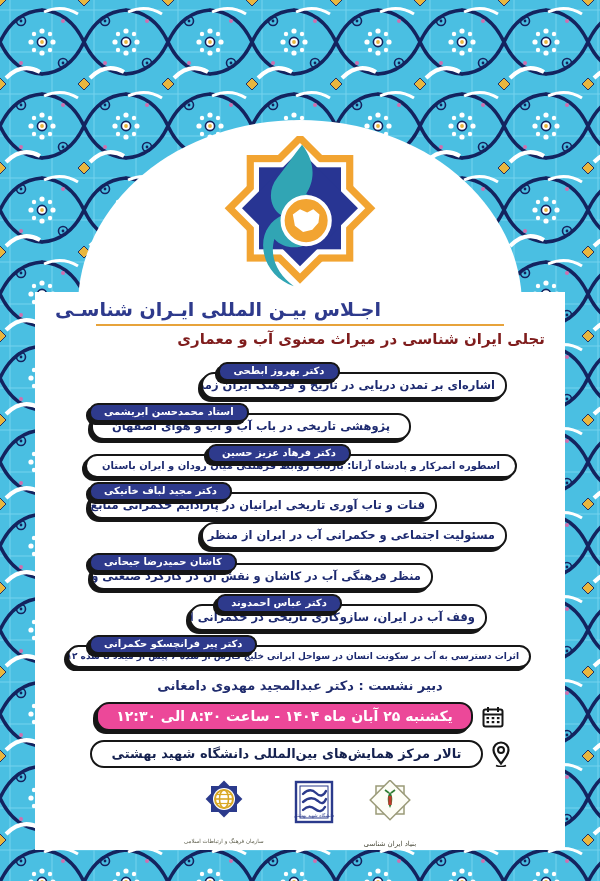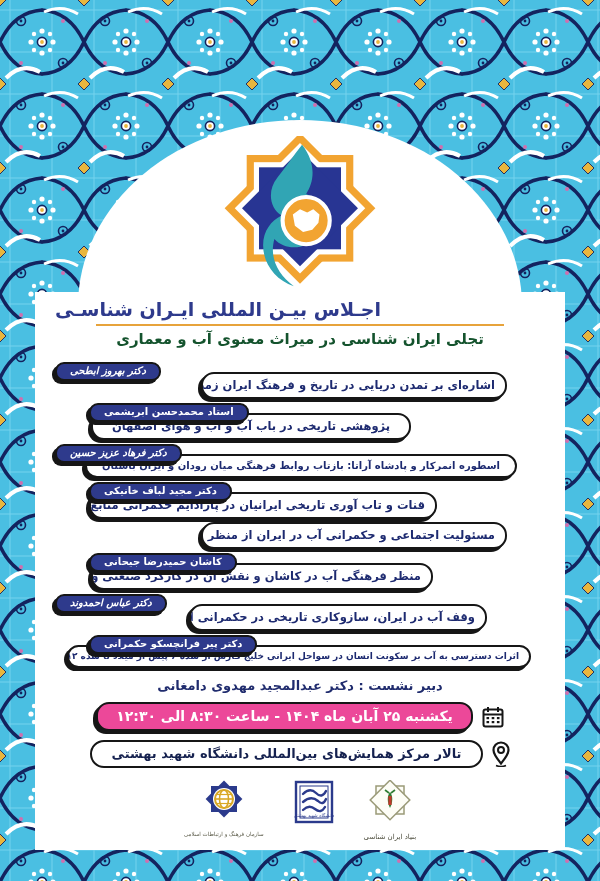--- a/index.html
+++ b/index.html
@@ -18,37 +18,37 @@
 
   
   .emblem{position:absolute;left:218px;top:136px;width:164px;height:160px;z-index:3;}
 
   
   .content{position:absolute;left:55px;top:298px;width:490px;z-index:2;}
 
   .title{color:#2e3a8c;font-size:19px;font-weight:bold;text-align:left;
          line-height:1.25;white-space:nowrap;}
   .title-rule{width:408px;height:2.5px;background:#e7a33b;margin:2px auto 4px auto;}
-  .subtitle{color:#14532d;font-size:15px;font-weight:bold;text-align:center;white-space:nowrap;}
+  .subtitle{color:#7f1d1d;font-size:15px;font-weight:bold;text-align:right;white-space:nowrap;}
 
   .speakers{margin-top:13px;}
   .speaker{margin-bottom:3px;}
   .name-wrap{position:relative;z-index:2;line-height:1;}
   .name-pill{display:inline-block;background:#2e3a8c;color:#ffffff;
              font-size:10px;font-weight:bold;padding:2px 13px 3px 13px;
              border:2px solid #161616;border-radius:9px;
              box-shadow:-3px 3px 0 #161616;white-space:nowrap;}
   .name-wrap{margin-bottom:-9px;}
   .talk-pill{position:relative;z-index:1;background:#ffffff;color:#1d2a70;
              border:2.5px solid #161616;border-radius:13px;
              box-shadow:-3px 3px 0 #161616;
              font-size:11.5px;font-weight:bold;text-align:center;
              padding:4px 10px 5px 10px;white-space:nowrap;overflow:hidden;}
 
-  .speaker.right .name-wrap{text-align:left;padding-right:42px;font-style:italic;}
+  .speaker.right .name-wrap{text-align:center;padding-right:42px;}
   .speaker.left  .name-wrap{text-align:left;padding-left:34px;}
 
   .r1 .talk-pill{width:282px;margin-right:38px;margin-left:auto;}
   .r2 .talk-pill{width:296px;margin-left:36px;margin-right:auto;}
   .r3 .talk-pill{width:408px;margin-right:28px;margin-left:auto;font-size:10px;}
   .r4 .talk-pill{width:324px;margin-left:34px;margin-right:auto;}
   .r5 .talk-pill{width:282px;margin-right:38px;margin-left:auto;}
   .r6 .talk-pill{width:318px;margin-left:36px;margin-right:auto;}
   .r7 .talk-pill{width:274px;margin-right:58px;margin-left:auto;}
   .r8 .talk-pill{width:440px;margin:0 14px 0 auto;font-size:9px;}
@@ -58,21 +58,21 @@
   .meta-row{display:flex;align-items:center;justify-content:center;gap:9px;margin-top:9px;}
   .date-pill{background:#ec4899;color:#ffffff;border:2.5px solid #161616;border-radius:13px;
              box-shadow:-3px 3px 0 #161616;font-size:14px;font-weight:bold;
              padding:4px 18px 5px 18px;white-space:nowrap;text-align:center;}
   .venue-pill{background:#ffffff;color:#15214f;border:2.5px solid #161616;border-radius:16px;
               font-size:13px;font-weight:bold;padding:4px 20px 5px 20px;
               white-space:nowrap;text-align:center;}
   .meta-icon{flex:0 0 auto;display:block;}
 
   .logos{display:flex;justify-content:center;align-items:flex-start;gap:30px;margin-top:12px;}
-  .logo-item{display:flex;flex-direction:column;align-items:center;gap:11px;}
+  .logo-item{display:flex;flex-direction:column;align-items:center;gap:18px;}
   .logo-caption{font-size:5.5px;color:#5a5a48;white-space:nowrap;}
   .logo-caption.script{font-size:7px;color:#4a4a3a;}
 </style>
 </head>
 <body>
 
 <div id="poster">
 
   <svg class="tile-layer" width="600" height="881" viewBox="0 0 600 881" xmlns="http://www.w3.org/2000/svg">
     <defs>

